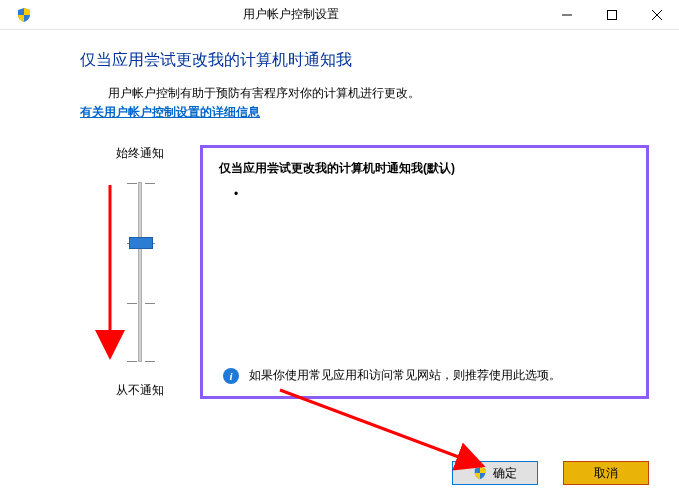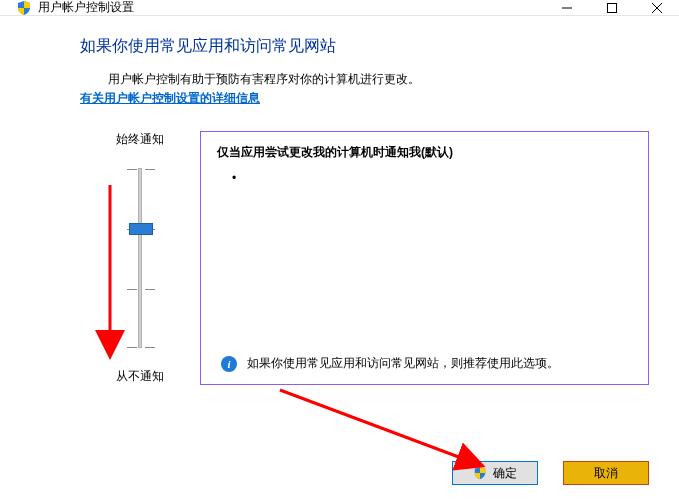--- a/index.html
+++ b/index.html
@@ -7,25 +7,26 @@
     margin: 0;
     font-family: "Microsoft YaHei", "Segoe UI", sans-serif;
     font-size: 12px;
     background: #fff;
     width: 679px;
     height: 503px;
     overflow: hidden;
     position: relative;
   }
   .titlebar {
-    height: 16px;
+    height: 30px;
     border-bottom: 1px solid #e5e5e5;
     display: flex;
     align-items: center;
     padding-left: 16px;
+    text-align: center;
   }
   .title-icon { width: 16px; height: 16px; margin-right: 6px; display:flex; align-items:center; justify-content:center; }
   .title-text { flex: 1; font-size: 12px; color: #000; }
   .win-controls { display: flex; }
   .win-btn {
     width: 45px; height: 29px;
     display: flex; align-items: center; justify-content: center;
     color: #000;
     font-family: "Segoe UI", sans-serif;
   }
@@ -80,21 +81,21 @@
   .tick.t4 { top: 178px; }
   .slider-thumb {
     position: absolute;
     top: 54px; left: -10px;
     width: 24px; height: 12px;
     background: #2b7cd3;
     border: 1px solid #1a5fa8;
   }
   .info-panel {
     flex: 1;
-    border: 1px solid #8b5cf6;
+    border: 3px solid #8b5cf6;
     padding: 12px 16px 12px 16px;
     min-height: 200px;
     display: flex;
     flex-direction: column;
     justify-content: space-between;
     background:#fff;
   }
   .panel-top { }
   .panel-title { font-weight: bold; font-size: 12px; margin-bottom: 10px; }
   .panel-list { padding-left: 10px; }
@@ -154,21 +155,21 @@
     <div class="win-btn">
       <svg width="10" height="10">
           <line x1="0" y1="0" x2="10" y2="10" stroke="#000" stroke-width="1"></line>
           <line x1="10" y1="0" x2="0" y2="10" stroke="#000" stroke-width="1"></line>
         </svg>
     </div>
   </div>
 </div>
 
 <div class="content">
-  <div class="heading">如果你使用常见应用和访问常见网站</div>
+  <div class="heading">仅当应用尝试更改我的计算机时通知我</div>
   <div class="desc">用户帐户控制有助于预防有害程序对你的计算机进行更改。</div>
   <a class="link">有关用户帐户控制设置的详细信息</a>
 
   <div class="body-area">
     <div class="slider-col">
       <div class="slider-label-top">始终通知</div>
       <div class="slider-track-wrap">
         <div class="slider-track">
           <div class="tick t1"></div>
           <div class="tick t2"></div>

